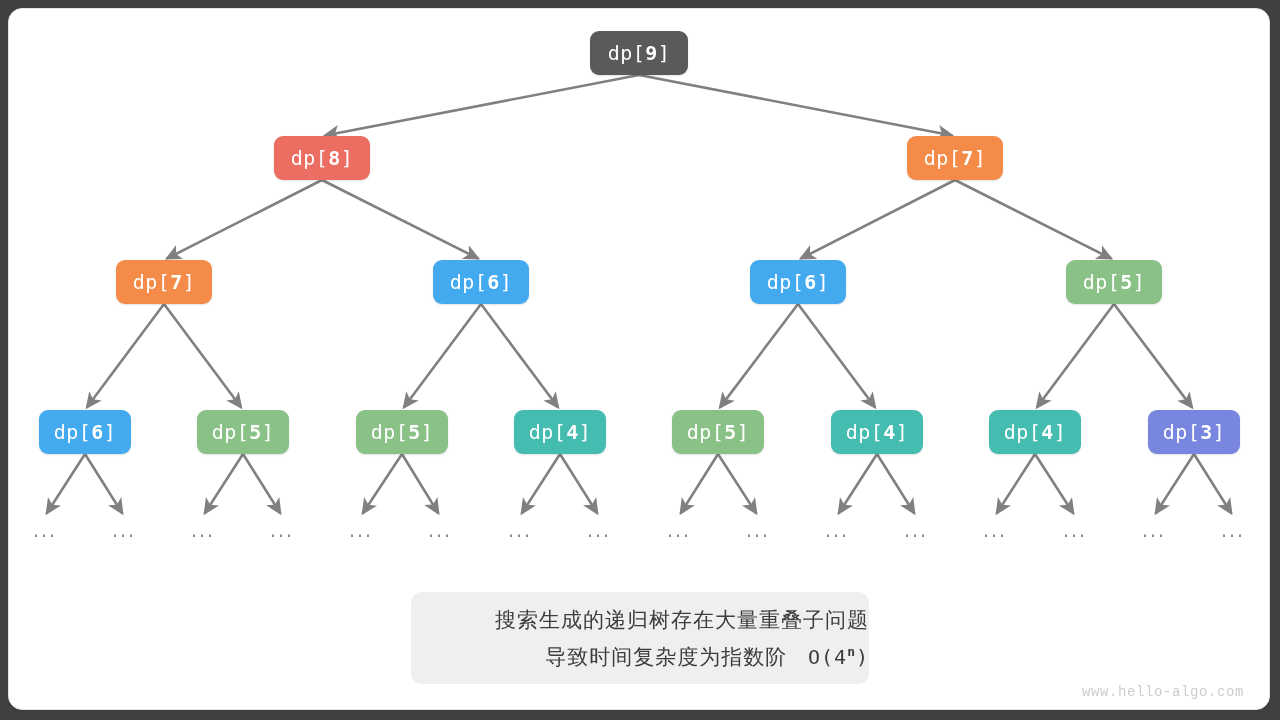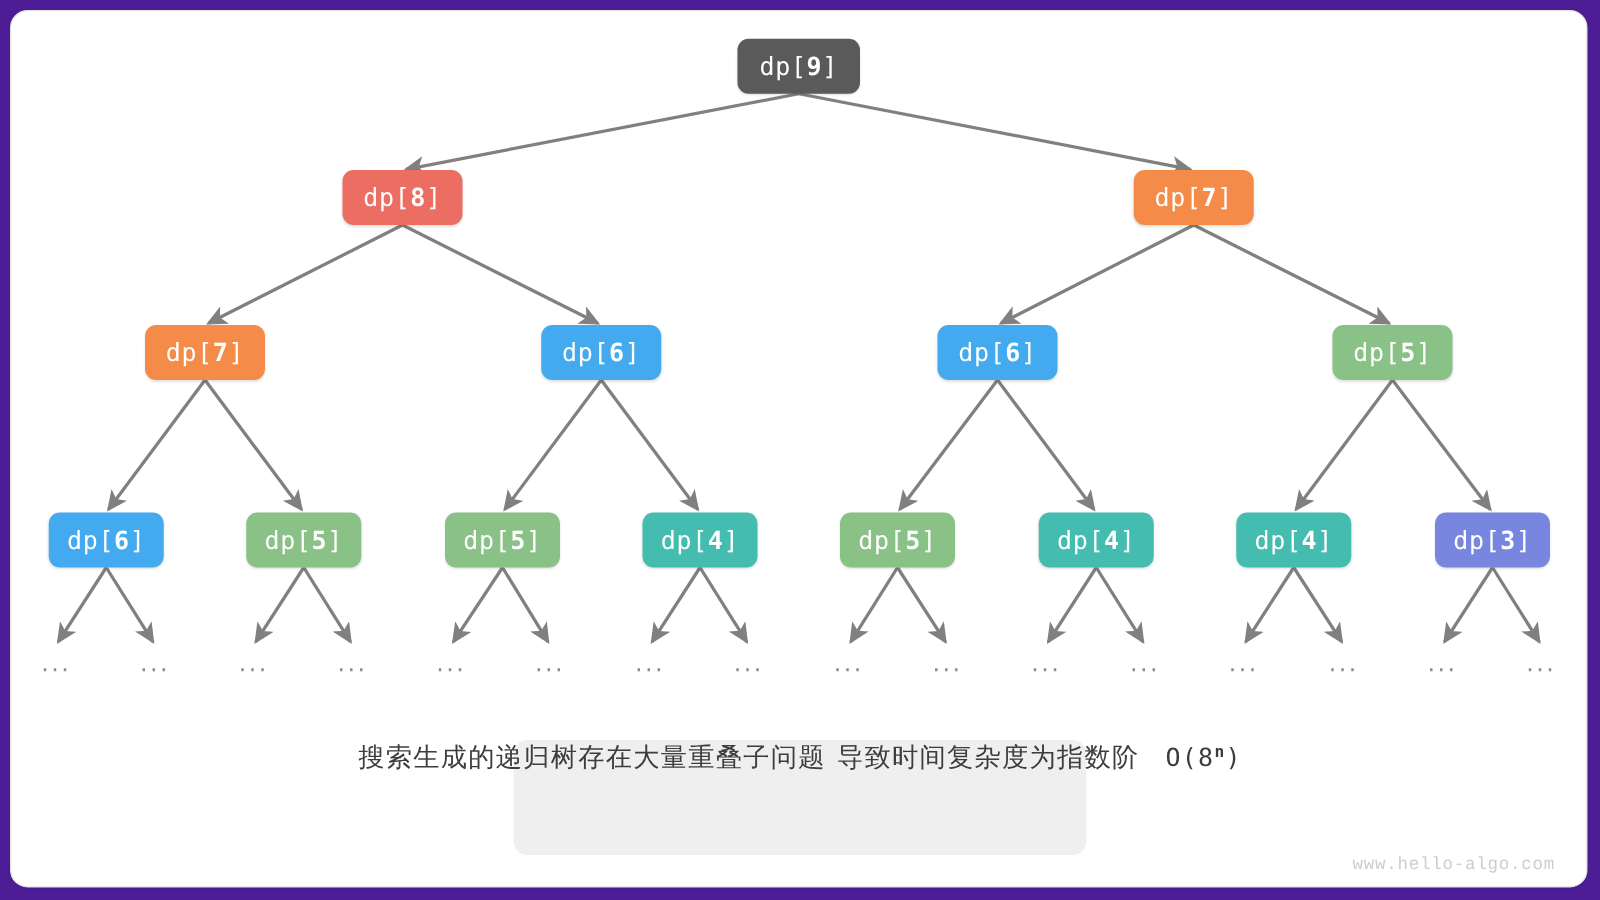--- a/index.html
+++ b/index.html
@@ -4,21 +4,21 @@
 <style>
   html, body {
     margin: 0;
     padding: 0;
     background: #ffffff;
   }
   #canvas {
     position: relative;
     width: 1280px;
     height: 720px;
-    background: #4c1d95;
+    background: #404040;
     font-family: "DejaVu Sans", sans-serif;
     overflow: hidden;
   }
   .card-frame {
     position: absolute;
     left: 8px;
     top: 8px;
     width: 1262px;
     height: 702px;
     box-sizing: border-box;
@@ -61,22 +61,22 @@
     text-align: center;
     transform: translateX(-50%);
     white-space: nowrap;
   }
   .caption-box {
     position: absolute;
     box-sizing: border-box;
     background: #efefef;
     border-radius: 11px;
     display: flex;
-    flex-direction: row;
-    align-items: flex-start;
+    flex-direction: column;
+    align-items: flex-end;
     justify-content: center;
     gap: 9px;
   }
   .caption-line {
     color: #3d3d3d;
     font-family: "DejaVu Sans", sans-serif;
     font-size: 21px;
     letter-spacing: 1px;
     white-space: nowrap;
   }
@@ -244,19 +244,19 @@
       <div class="ellipsis" style="left: 995px; top: 525px;">···</div>
       <div class="ellipsis" style="left: 1075px; top: 525px;">···</div>
       <div class="ellipsis" style="left: 1154px; top: 525px;">···</div>
       <div class="ellipsis" style="left: 1233px; top: 525px;">···</div>
     </div>
 
   <div class="caption-box" id="caption-box" style="left: 411px; top: 592px; width: 458px; height: 92px;">
     <div class="caption-line">搜索生成的递归树存在大量重叠子问题</div>
     <div class="caption-line">
       <span>导致时间复杂度为指数阶</span>
-      <span class="mono">&nbsp;<span>O(8</span><sup>n</sup><span>)</span></span>
+      <span class="mono">&nbsp;<span>O(4</span><sup>n</sup><span>)</span></span>
     </div>
   </div>
 
   <div class="watermark">www.hello-algo.com</div>
 
 </div>
 
 </body></html>

